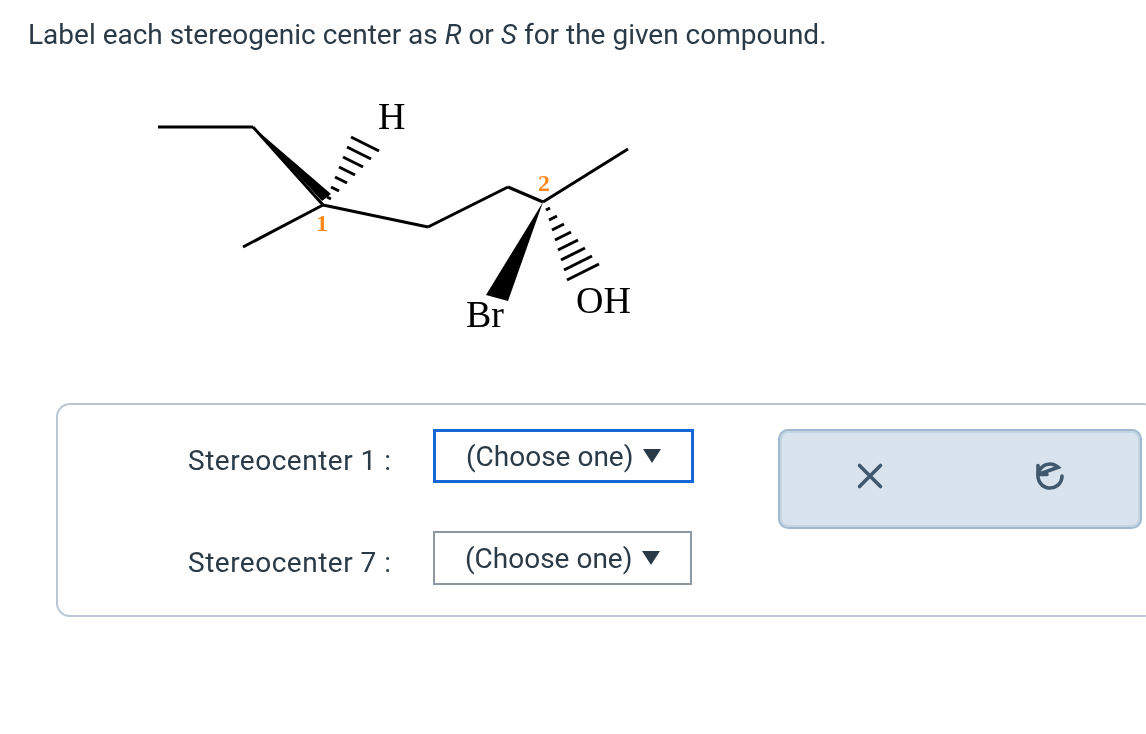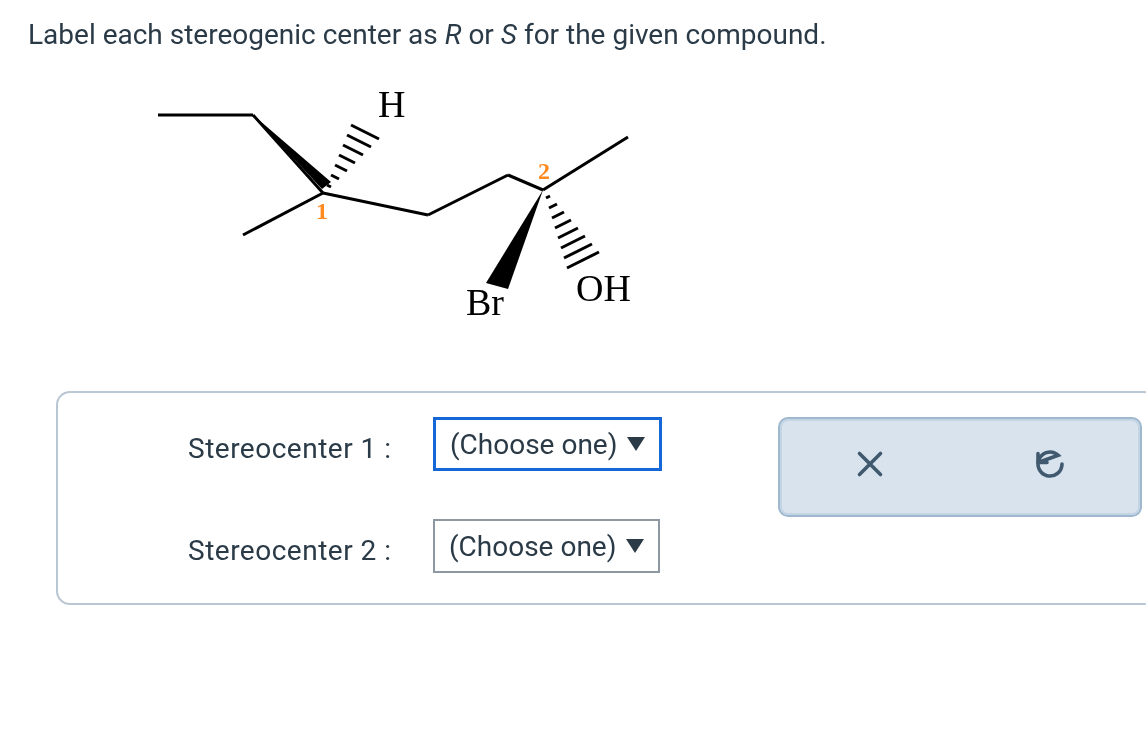--- a/index.html
+++ b/index.html
@@ -5,21 +5,21 @@
   * { box-sizing: border-box; margin: 0; padding: 0; }
   body {
     font-family: -apple-system, BlinkMacSystemFont, "Segoe UI", Roboto, Arial, sans-serif;
     font-size: 28px;
     color: #2a3a47;
     width: 1146px;
     height: 734px;
     padding: 18px 28px;
     overflow: hidden;
   }
-  .question { margin-bottom: 24px; }
+  .question { margin-bottom: 36px; }
   .em { font-style: italic; }
 
   .structure-wrap {
     width: 100%;
     display: flex;
     justify-content: flex-start;
     padding-left: 120px;
     margin-bottom: 36px;
   }
   svg.structure { width: 560px; height: 280px; }
@@ -40,21 +40,21 @@
     padding-left: 130px;
   }
   .row:last-child { margin-bottom: 0; }
 
   .lbl { width: 245px; letter-spacing: .5px; margin-top: 8px; }
 
   .select {
     display: inline-flex;
     align-items: center;
     height: 54px;
-    padding: 0 14px;
+    padding: 0 30px;
     border: 2px solid #8e98a2;
     cursor: pointer;
     user-select: none;
   }
   .select.focused {
     border: 3px solid #1566d6;
   }
   .select .txt { margin-right: 10px; }
   .caret {
     width: 0; height: 0;
@@ -166,20 +166,20 @@
 
   <div class="row">
     <span class="lbl">Stereocenter  1 :</span>
     <div class="select focused">
       <span class="txt">(Choose one)</span>
       <span class="caret"></span>
     </div>
   </div>
 
   <div class="row">
-    <span class="lbl">Stereocenter  2 :</span>
+    <span class="lbl">Stereocenter  7 :</span>
     <div class="select">
       <span class="txt">(Choose one)</span>
       <span class="caret"></span>
     </div>
   </div>
 
 </div>
 
 </body></html>

